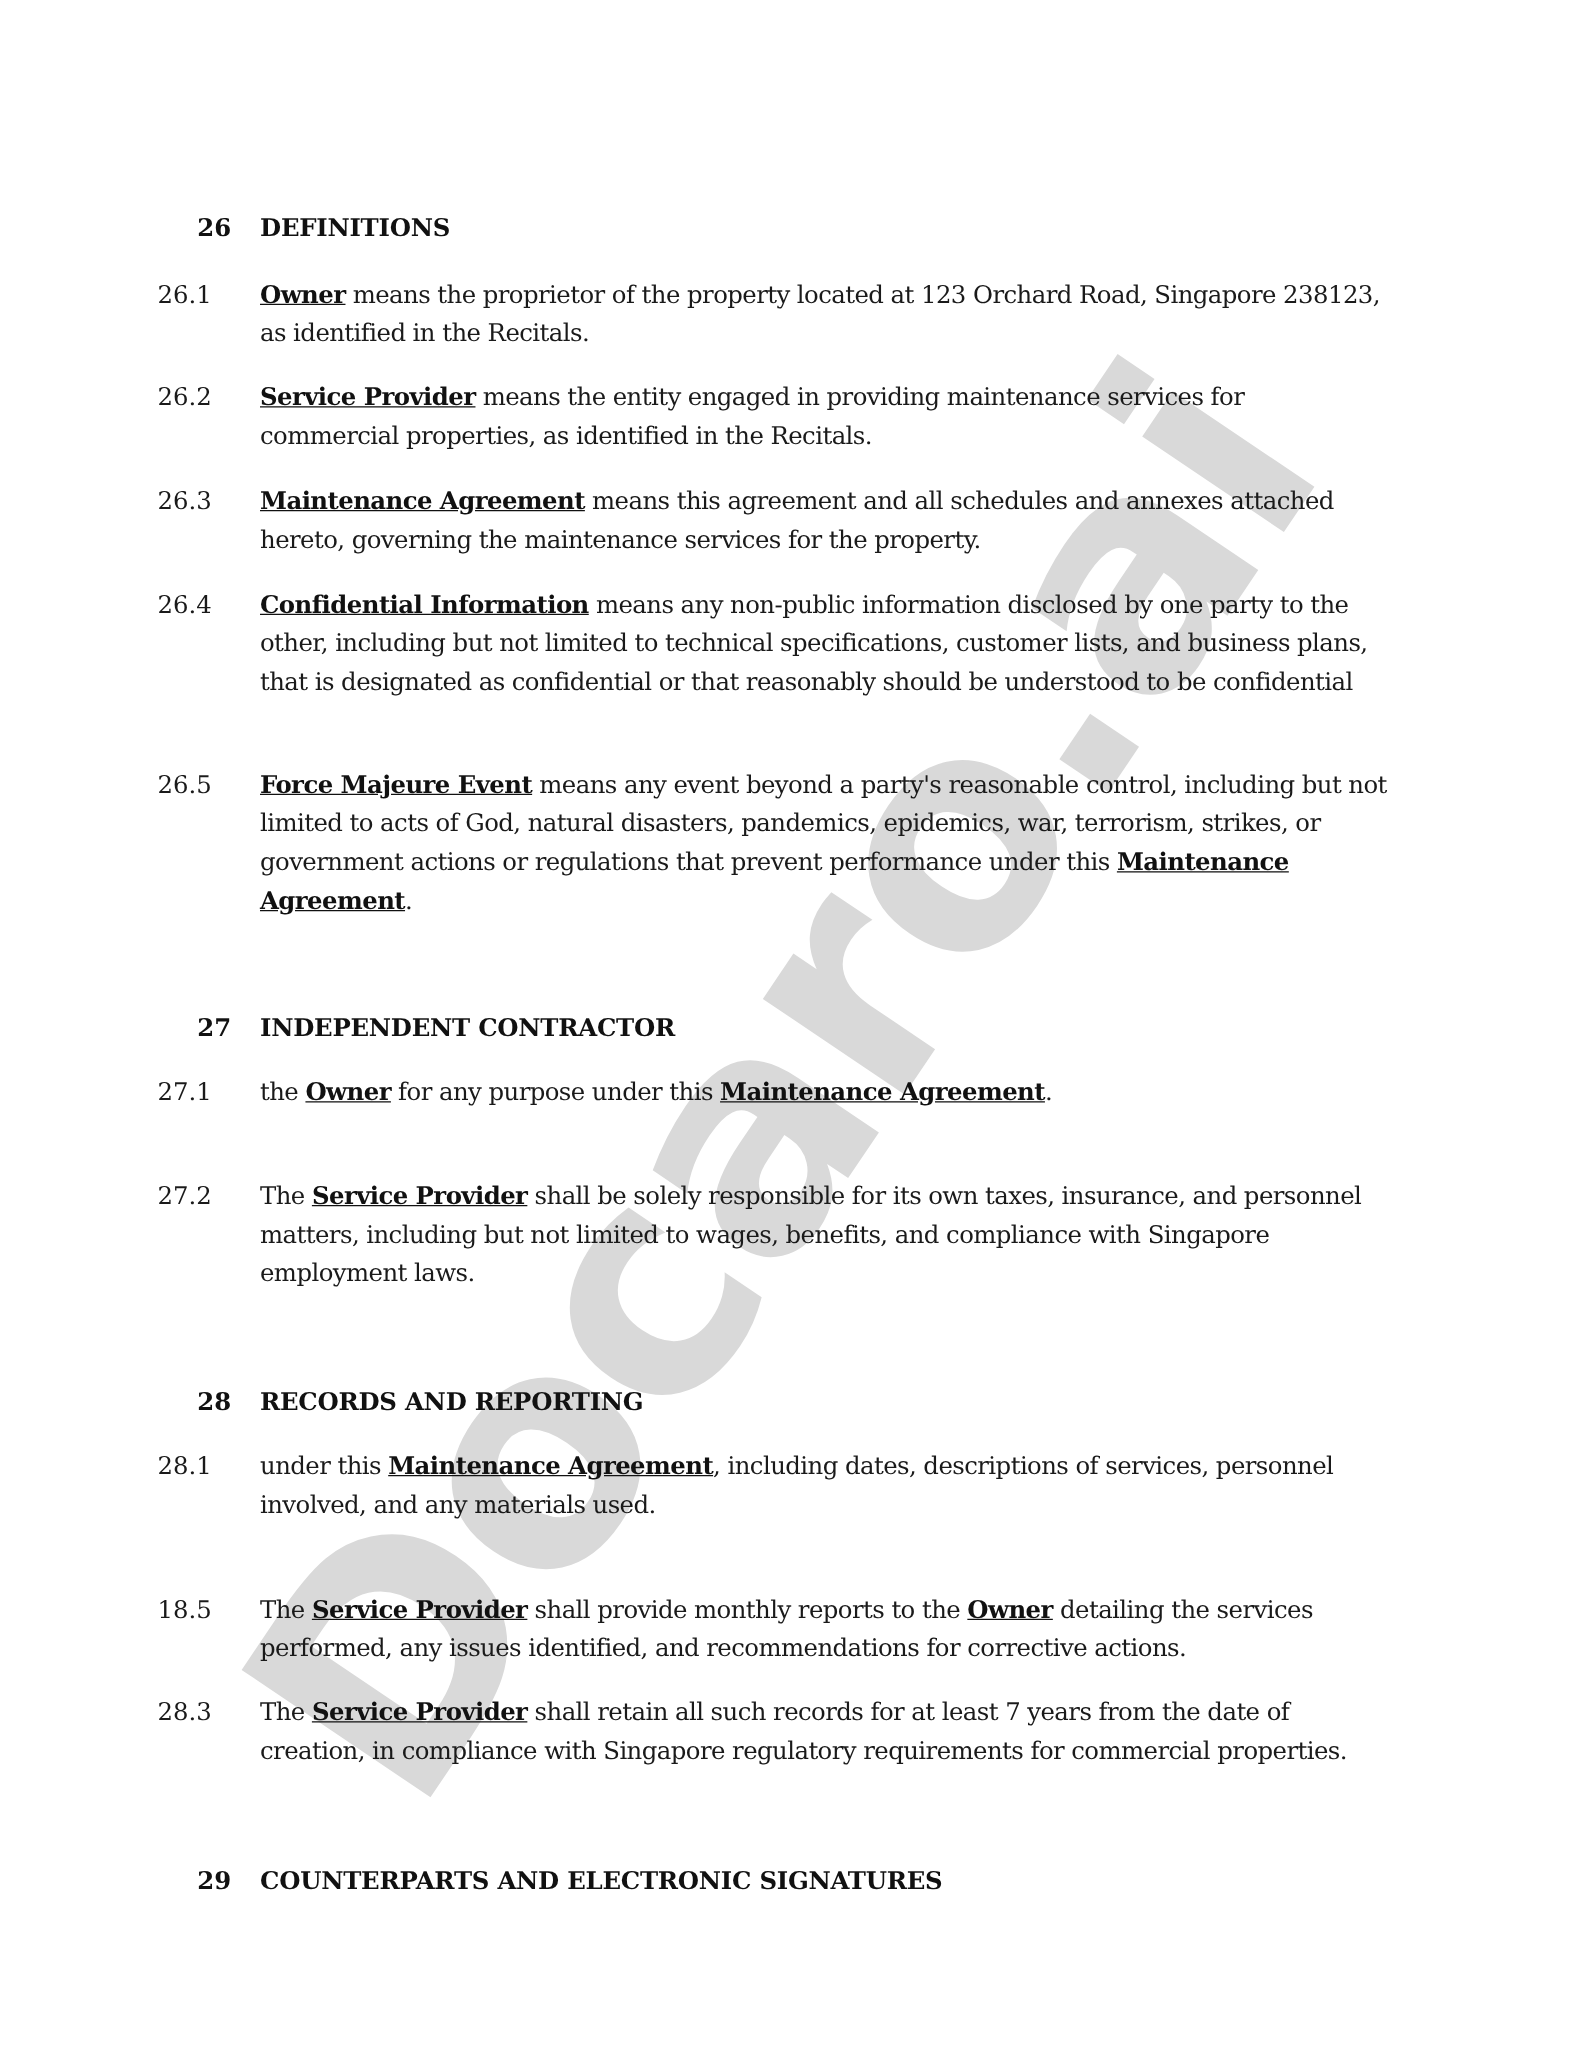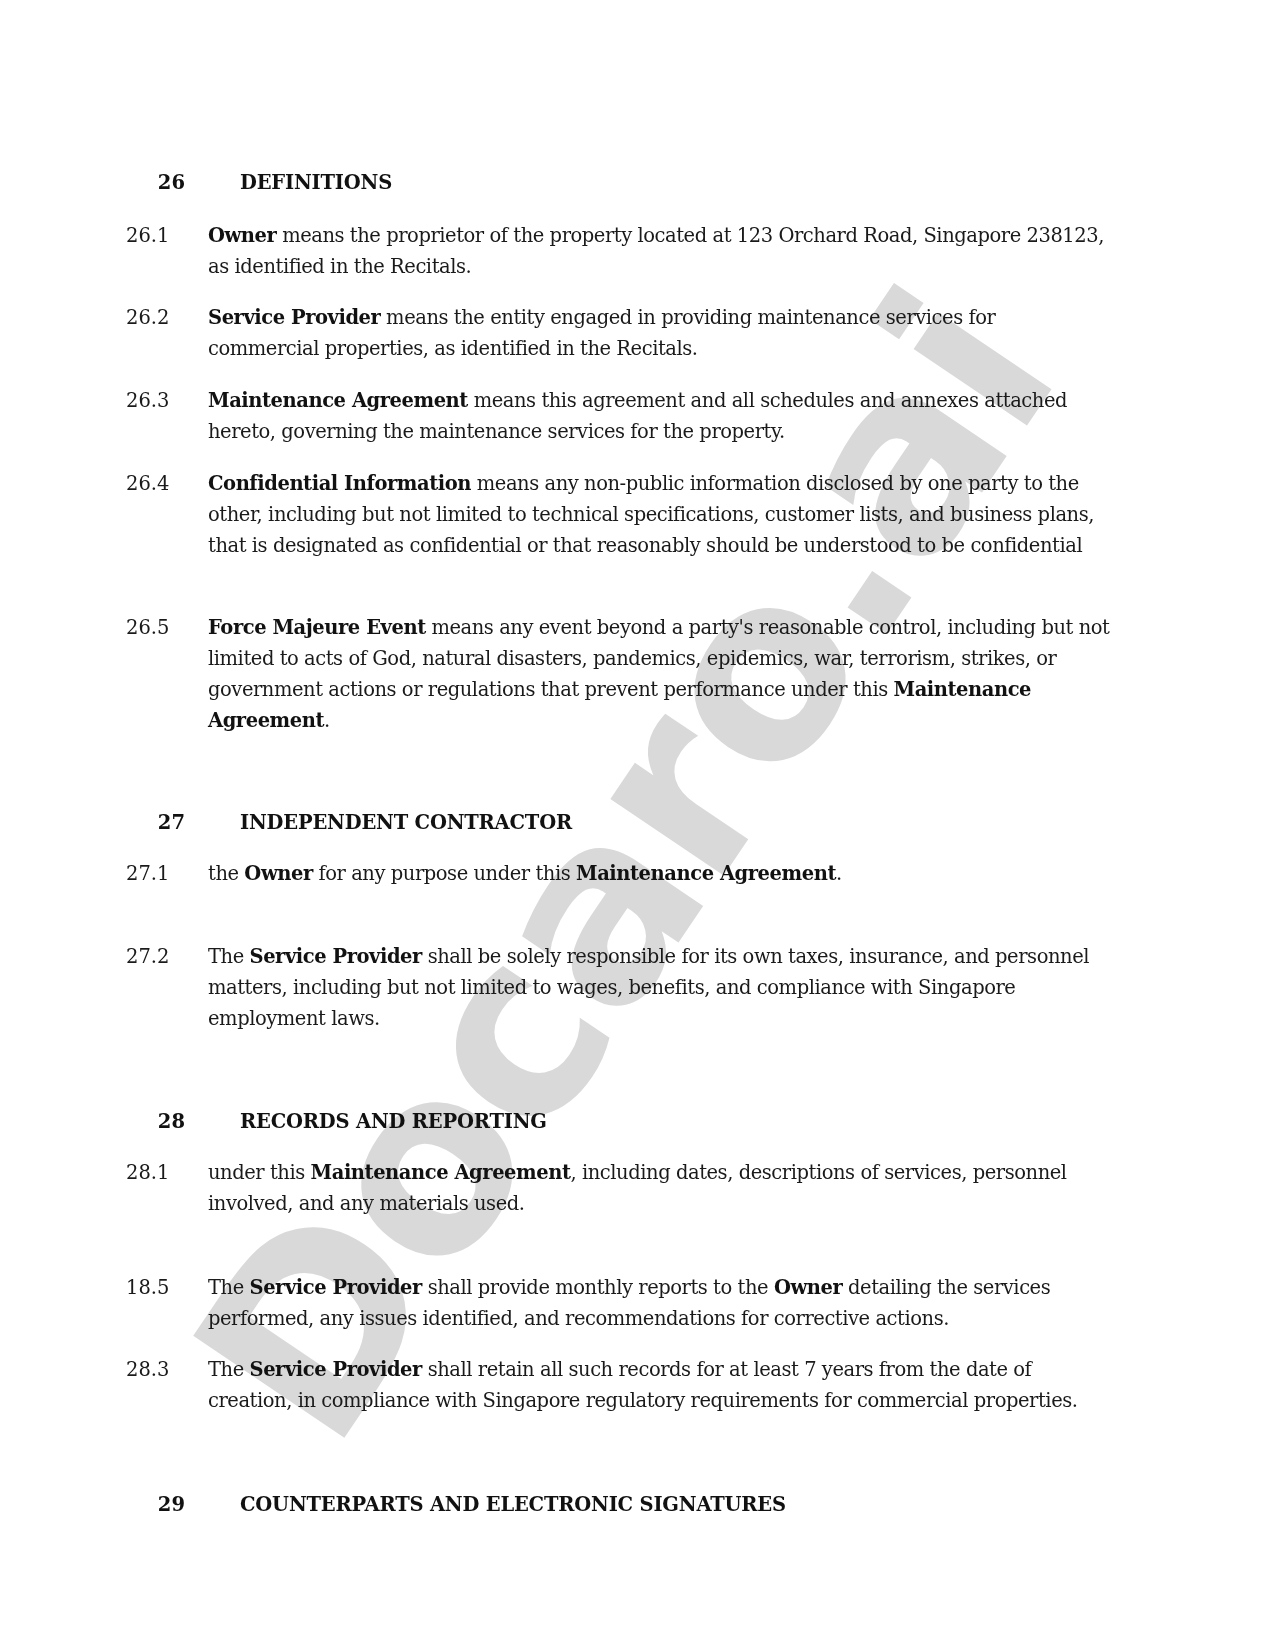--- a/index.html
+++ b/index.html
@@ -56,21 +56,20 @@
     position: absolute;
     left: 0;
     width: 185px;
     text-align: right;
   }
   .heading .title {
     position: absolute;
     left: 208px;
     white-space: nowrap;
     letter-spacing: -0.2px;
-    margin-left: 32px;
   }
   .clause {
     position: absolute;
     left: 0;
     width: 1275px;
     font-size: 19.5px;
     line-height: 31px;
     color: #1a1a1a;
   }
   .clause .num {
@@ -82,21 +81,21 @@
     position: absolute;
     left: 208px;
     top: 0;
     width: 930px;
   }
   .clause .line {
     display: block;
     white-space: nowrap;
     letter-spacing: -0.45px;
   }
-  b { font-weight: bold; color: #111; }
+  b { font-weight: bold; color: #111; text-decoration: underline; }
 </style>
 </head>
 <body>
 
 <div class="page">
 
   <div class="watermark">Docaro.ai</div>
 
   <div class="content">
 

